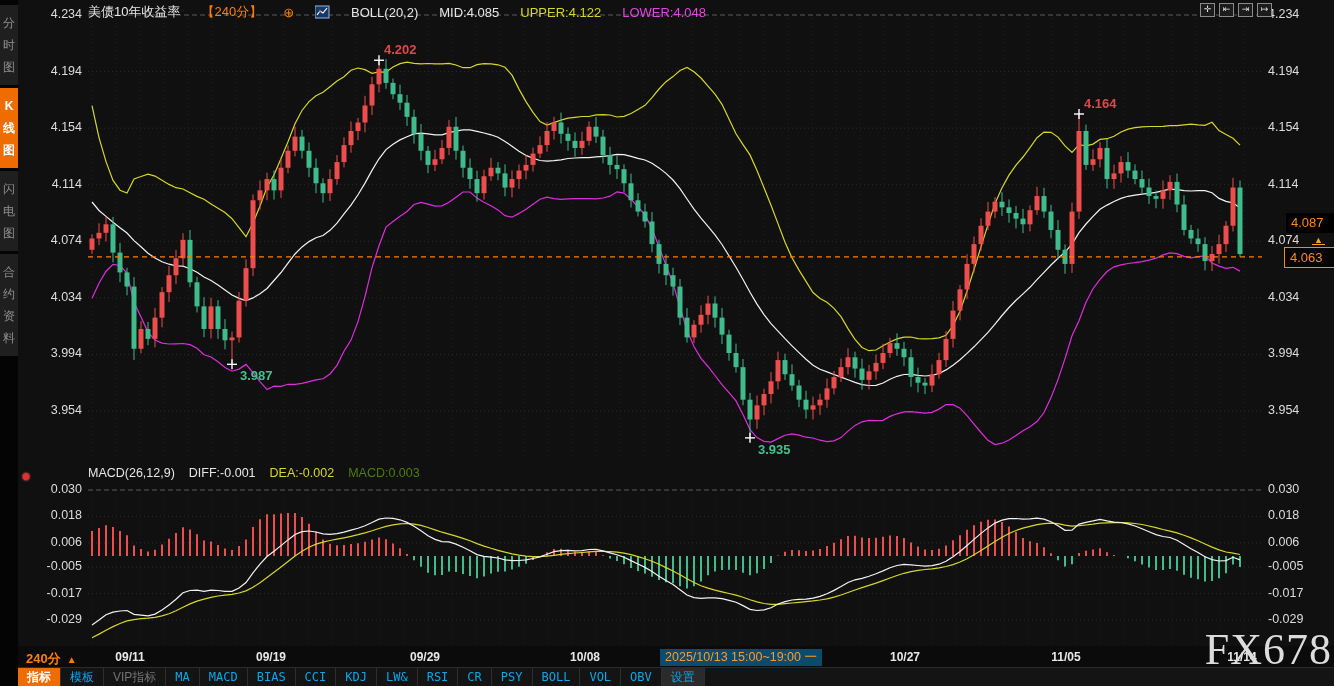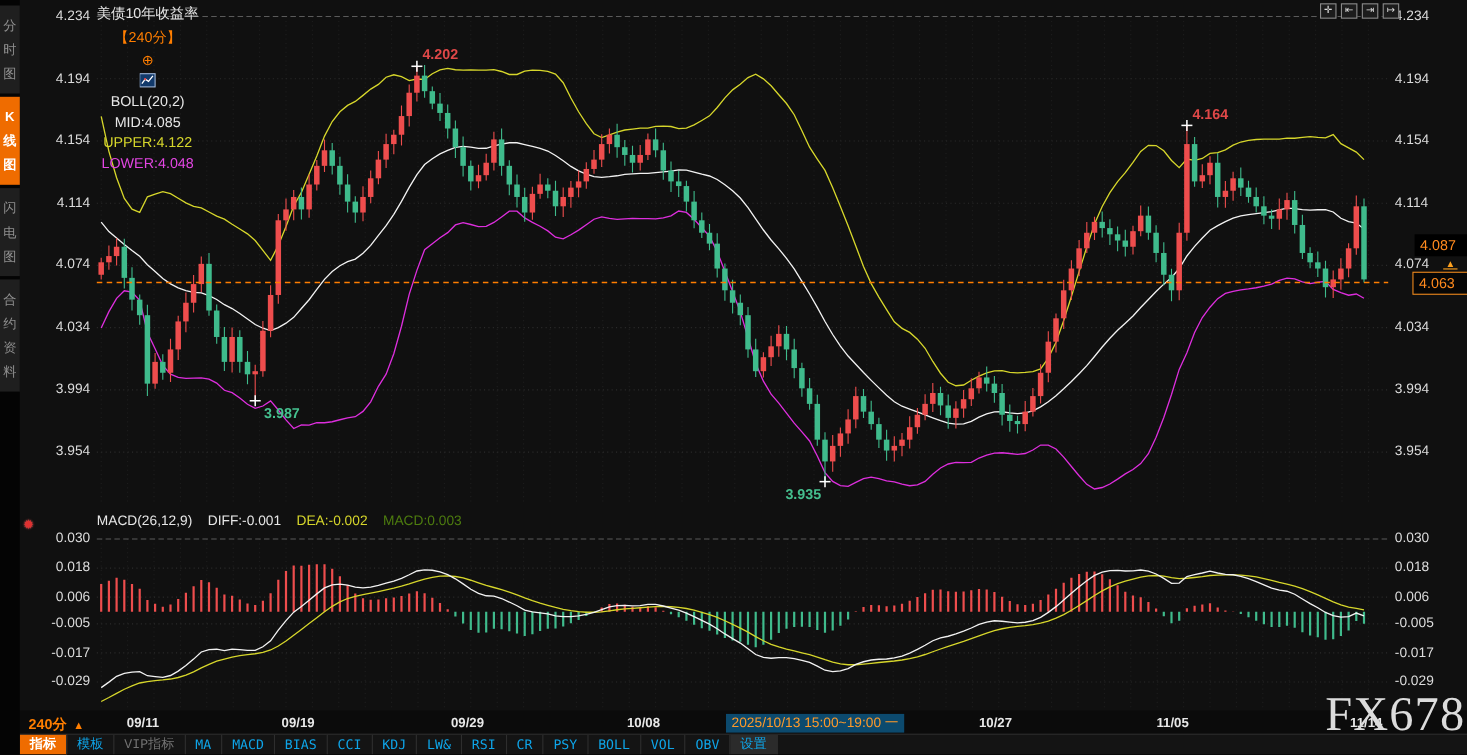--- a/index.html
+++ b/index.html
@@ -8,21 +8,21 @@
   
   #sidebar{position:absolute;left:0;top:0;width:18px;height:686px;background:#040404;z-index:30;}
   .vtab{width:18px;margin-bottom:3px;padding:7px 0;background:#1f1f1f;color:#8f8f8f;
         font-size:12px;line-height:22px;text-align:center;cursor:pointer;
         display:flex;flex-direction:column;align-items:center;}
   .vtab.active{background:#ef6c00;color:#fff;font-weight:bold;}
   
   #chart{position:absolute;left:0;top:0;z-index:1;}
   
   #hdr{position:absolute;left:88px;top:3px;z-index:20;font-size:13px;color:#e6e6e6;
-       display:flex;align-items:center;gap:4px;white-space:nowrap;flex-direction:column;}
+       display:flex;align-items:center;gap:21px;white-space:nowrap;}
   #hdr .period{color:#ff7e00;}
   #hdr .plus{color:#ff7e00;font-size:13px;cursor:pointer;}
   #hdr .yel{color:#d6d62b;} #hdr .mag{color:#e346e3;}
   #hdr .chip{display:inline-flex;width:15px;height:14px;}
   #winicons{position:absolute;left:1200px;top:3px;z-index:20;display:flex;gap:4px;}
   .wicon{width:13px;height:12px;border:1px solid #8a8a8a;background:#1c1c1c;color:#ddd;
          font-size:9px;line-height:11px;text-align:center;cursor:pointer;}
   
   #macdhdr{position:absolute;left:88px;top:466px;z-index:20;font-size:12.5px;color:#e6e6e6;
            display:flex;gap:14px;white-space:nowrap;}
@@ -47,21 +47,21 @@
   
   #bottombg{position:absolute;left:18px;top:646px;width:1316px;height:40px;background:#0b0b0b;z-index:8;}
   #periodbtn{position:absolute;left:26px;top:650px;z-index:20;color:#ff7e00;font-size:13px;font-weight:bold;cursor:pointer;}
   #periodbtn .arr{font-size:10px;margin-left:6px;}
   #tooltip{position:absolute;left:660px;top:649px;width:162px;height:17px;background:#0c4a6e;color:#ff9a2a;
            font-size:12.5px;line-height:17px;text-align:center;z-index:20;white-space:nowrap;}
   #toolbar{position:absolute;left:18px;top:667px;width:1316px;height:19px;background:#141414;
            border-top:1px solid #2c2c2c;display:flex;z-index:20;}
   .tbitem{height:19px;line-height:19px;padding:0 9px;font-size:12px;color:#0ea5e9;cursor:pointer;
           border-right:1px solid #2e2e2e;font-family:"DejaVu Sans Mono",monospace;}
-  .tbitem.cjk{font-family:Liberation Mono, monospace;}
+  .tbitem.cjk{font-family:Liberation Sans, sans-serif;}
   .tbitem.active{background:#ef6c00;color:#fff;font-weight:bold;}
   .tbitem.vip{color:#737373;}
   .tbitem.raised{background:#2b2b2b;}
   #watermark{position:absolute;right:2px;bottom:14px;z-index:50;font-family:"Liberation Serif",serif;
              font-size:44px;color:#dcdcdc;letter-spacing:1px;line-height:44px;}
 </style>
 </head>
 <body>
 
 <div id="app">
@@ -790,21 +790,21 @@
   <span id="flagicon">✹</span>
   <div id="macdhdr">
     <span>MACD(26,12,9)</span>
     <span>DIFF:-0.001</span>
     <span class="yel">DEA:-0.002</span>
     <span class="mag">MACD:0.003</span>
   </div>
 
   <div class="ann" id="ann0" style="color: rgb(224, 72, 72); left: 384px; top: 42.2571px;">4.202</div>
   <div class="ann" id="ann1" style="color: rgb(69, 192, 143); left: 240px; top: 368.329px;">3.987</div>
-  <div class="ann" id="ann2" style="color: rgb(69, 192, 143); left: 714px; top: 441.871px;">3.935</div>
+  <div class="ann" id="ann2" style="color: rgb(69, 192, 143); left: 758px; top: 441.871px;">3.935</div>
   <div class="ann" id="ann3" style="color: rgb(224, 72, 72); left: 1084px; top: 96px;">4.164</div>
 
   <div id="lastbox" style="top: 212.9px;">4.087</div>
   <div id="alertbox" style="top: 246.843px;">4.063</div>
   <div id="alertpin" style="top: 235.843px;">▲</div>
 
   <div id="bottombg"></div>
   <div id="periodbtn">
     <span>240分</span><span class="arr">▲</span>
   </div>

